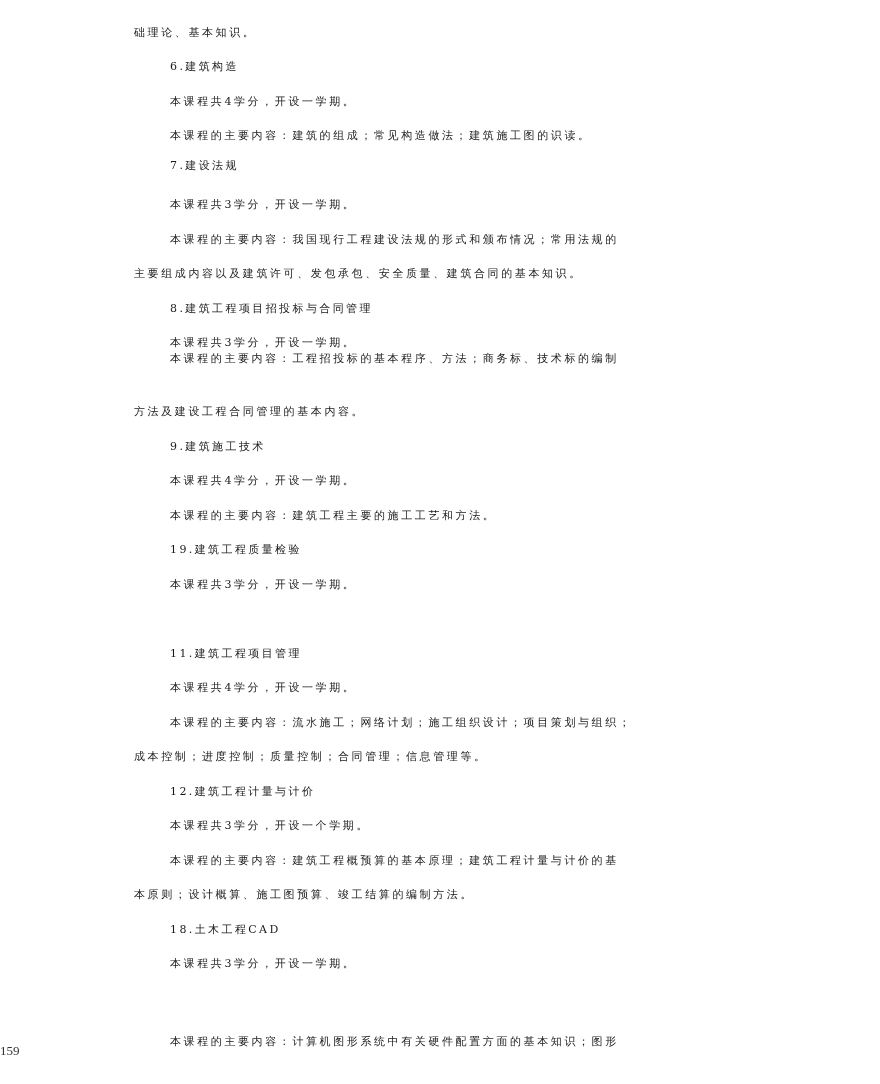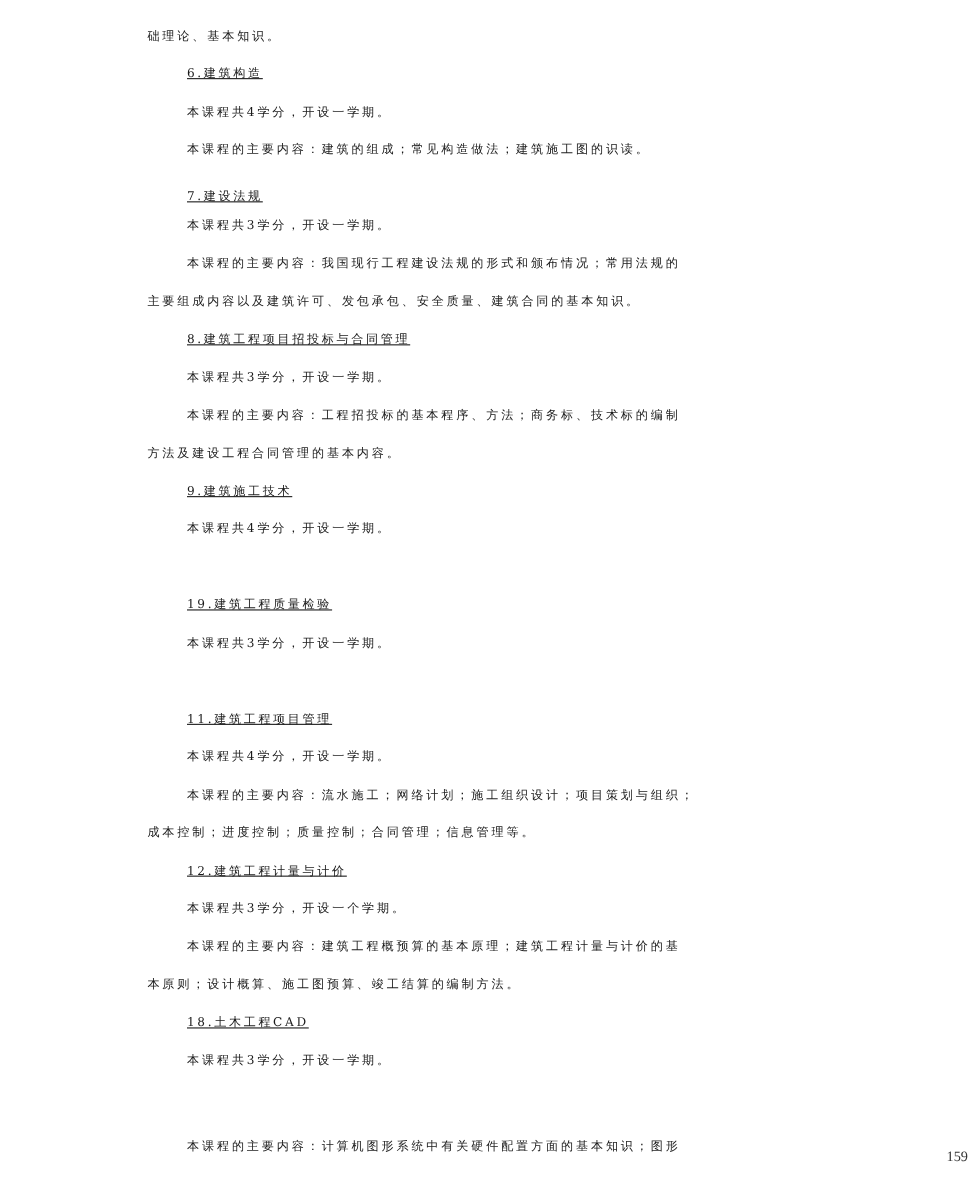--- a/index.html
+++ b/index.html
@@ -3,42 +3,43 @@
 <meta charset="utf-8">
 <style>
   html, body { margin: 0; padding: 0; background: #ffffff; }
   body { width: 880px; height: 1084px; position: relative; overflow: hidden;
          font-family: "DejaVu Serif", "Liberation Serif", serif; color: #1a1a1a; }
   .page { position: absolute; left: 0; top: 0; width: 880px; height: 1084px; }
   .line { position: absolute; white-space: nowrap; font-size: 11px; line-height: 20px;
           letter-spacing: 2.6px; }
   .l0 { left: 134px; }
   .l1 { left: 170px; }
-  .heading { letter-spacing: 2.4px; text-decoration: underline; }
-  .pageno { position: absolute; left: 0; width: 880px; text-align: right; top: 1043px;
+  .heading { letter-spacing: 2.4px; }
+  .pageno { position: absolute; left: 0; width: 880px; text-align: left; top: 1043px;
             font-size: 13px; font-family: "Liberation Serif", serif; color: #333; }
 </style>
 </head>
 <body>
 
 <div class="page">
   <div class="line l0" style="top:23px">础理论、基本知识。</div>
   <div class="line l1 heading" style="top:57px">6.建筑构造</div>
   <div class="line l1" style="top:92px">本课程共4学分，开设一学期。</div>
   <div class="line l1" style="top:126px">本课程的主要内容：建筑的组成；常见构造做法；建筑施工图的识读。</div>
-  <div class="line l1 heading" style="top:169px">7.建设法规</div>
+  <div class="line l1 heading" style="top:156px">7.建设法规</div>
   <div class="line l1" style="top:195px">本课程共3学分，开设一学期。</div>
   <div class="line l1" style="top:230px">本课程的主要内容：我国现行工程建设法规的形式和颁布情况；常用法规的</div>
   <div class="line l0" style="top:264px">主要组成内容以及建筑许可、发包承包、安全质量、建筑合同的基本知识。</div>
   <div class="line l1 heading" style="top:299px">8.建筑工程项目招投标与合同管理</div>
   <div class="line l1" style="top:333px">本课程共3学分，开设一学期。</div>
-  <div class="line l1" style="top:368px">本课程的主要内容：工程招投标的基本程序、方法；商务标、技术标的编制</div>
+  <div class="line l1" style="top:349px">本课程的主要内容：工程招投标的基本程序、方法；商务标、技术标的编制</div>
   <div class="line l0" style="top:402px">方法及建设工程合同管理的基本内容。</div>
   <div class="line l1 heading" style="top:437px">9.建筑施工技术</div>
   <div class="line l1" style="top:471px">本课程共4学分，开设一学期。</div>
+  <div class="line l1" style="top:506px">本课程的主要内容：建筑工程主要的施工工艺和方法。</div>
   <div class="line l1 heading" style="top:540px">19.建筑工程质量检验</div>
   <div class="line l1" style="top:575px">本课程共3学分，开设一学期。</div>
   <div class="line l1 heading" style="top:644px">11.建筑工程项目管理</div>
   <div class="line l1" style="top:678px">本课程共4学分，开设一学期。</div>
   <div class="line l1" style="top:713px">本课程的主要内容：流水施工；网络计划；施工组织设计；项目策划与组织；</div>
   <div class="line l0" style="top:747px">成本控制；进度控制；质量控制；合同管理；信息管理等。</div>
   <div class="line l1 heading" style="top:782px">12.建筑工程计量与计价</div>
   <div class="line l1" style="top:816px">本课程共3学分，开设一个学期。</div>
   <div class="line l0" style="top:885px">本原则；设计概算、施工图预算、竣工结算的编制方法。</div>
   <div class="line l1" style="top:851px">本课程的主要内容：建筑工程概预算的基本原理；建筑工程计量与计价的基</div>

